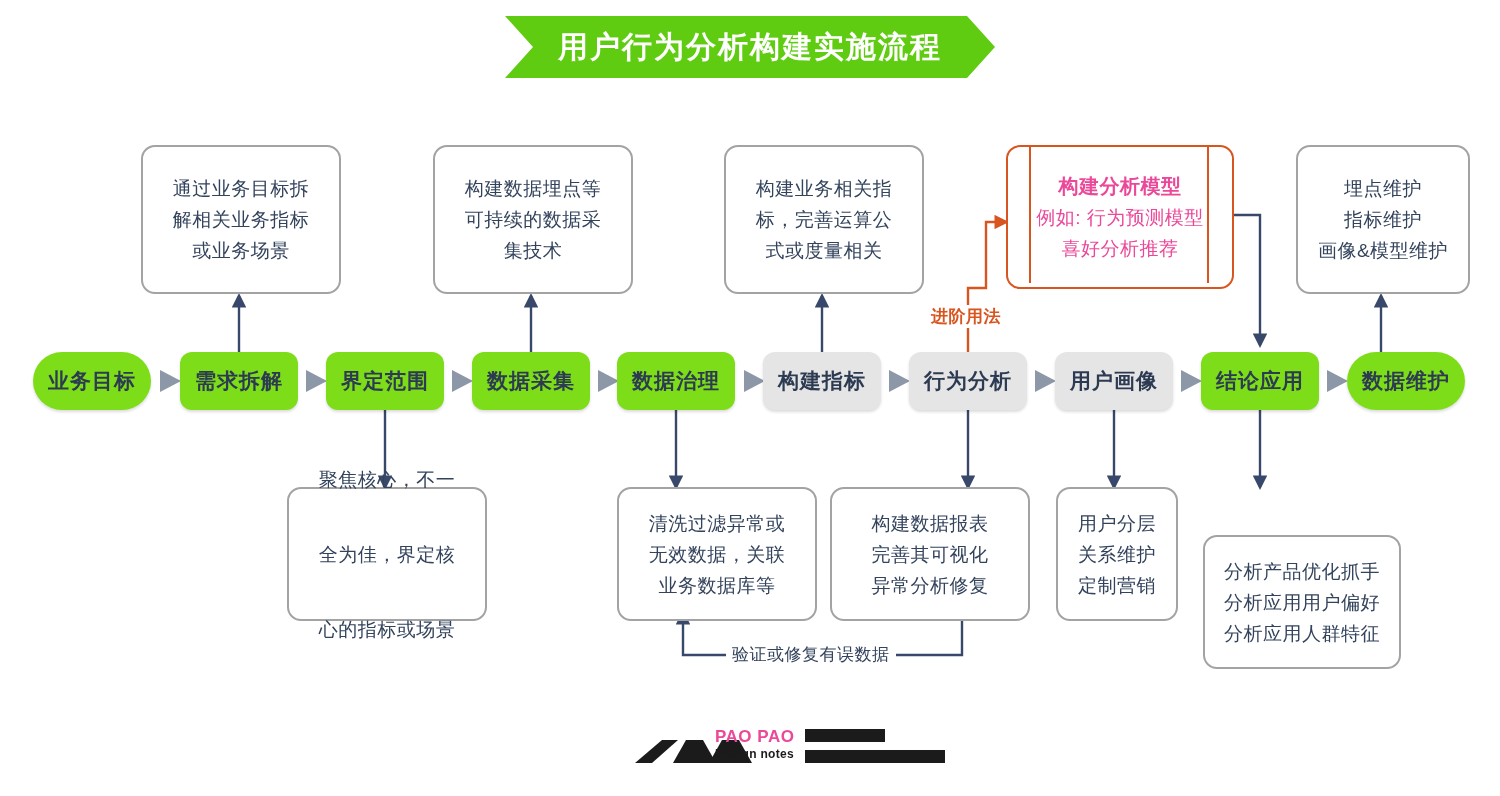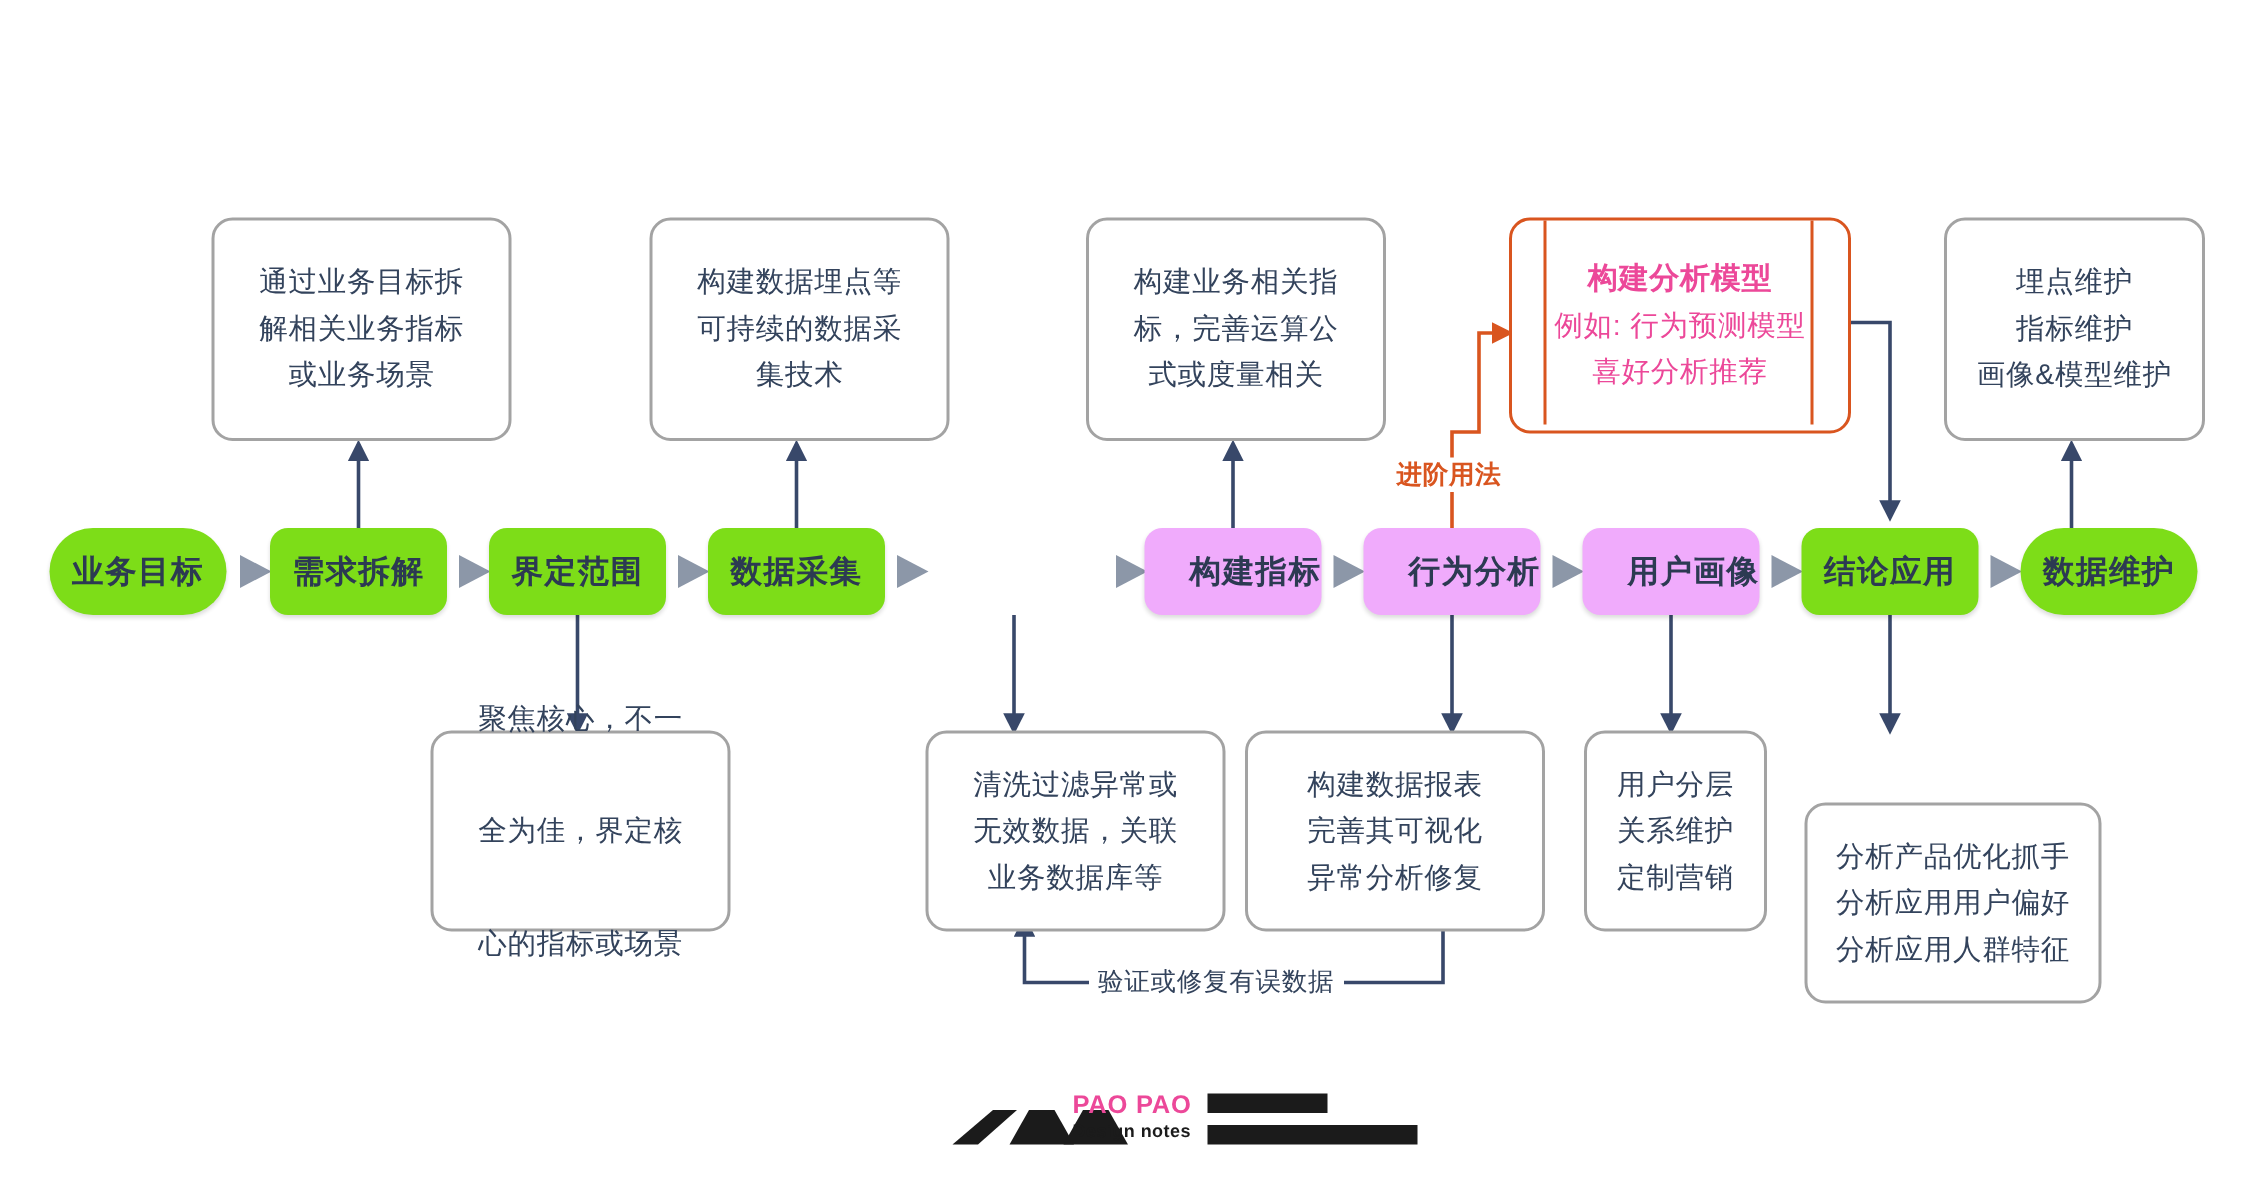--- a/index.html
+++ b/index.html
@@ -24,21 +24,21 @@
 
   
   .chip{
     position:absolute;height:58px;
     display:flex;align-items:center;justify-content:center;
     font-size:21px;font-weight:bold;color:#2c3a52;
     letter-spacing:1px;white-space:nowrap;
     box-shadow:0 2px 3px rgba(0,0,0,.14);
   }
   .chip.green{background:#7ddd18;}
-  .chip.peach{background:#f0abfc;justify-content:flex-end;}
+  .chip.peach{background:#e5e5e5;}
   .chip.rnd{border-radius:12px;}
   .chip.pill{border-radius:29px;}
 
   
   .note{
     position:absolute;border:2px solid #a3a3a3;border-radius:14px;
     background:#ffffff;
     display:flex;flex-direction:column;align-items:center;justify-content:center;
     font-size:19px;line-height:31px;color:#33435c;letter-spacing:.5px;
     text-align:center;white-space:nowrap;
@@ -72,20 +72,23 @@
     font-size:12px;font-weight:bold;color:#1b1b1b;letter-spacing:.3px;
   }
   #footer-logo .bar1{position:absolute;left:190px;top:4px;width:80px;height:13px;background:#1b1b1b;}
   #footer-logo .bar2{position:absolute;left:190px;top:25px;width:140px;height:13px;background:#1b1b1b;}
 </style>
 </head>
 <body>
 
 <div class="stage">
 
+  <div id="title-ribbon">
+    <span class="ttl">用户行为分析构建实施流程</span>
+  </div>
 
   <svg id="connectors" viewBox="0 0 1500 796" xmlns="http://www.w3.org/2000/svg">
     <defs>
       <marker id="navy-arrow" viewBox="0 0 10 10" refX="8" refY="5" markerWidth="6" markerHeight="6" orient="auto-start-reverse">
         <path d="M 0 0 L 10 5 L 0 10 z" fill="#38486a"></path>
       </marker>
       <marker id="orange-arrow" viewBox="0 0 10 10" refX="8" refY="5" markerWidth="6" markerHeight="6" orient="auto-start-reverse">
         <path d="M 0 0 L 10 5 L 0 10 z" fill="#d9551f"></path>
       </marker>
     </defs>
@@ -136,20 +139,23 @@
   </div>
   <div class="chip green rnd" style="left:180px;top:352px;width:118px;">
     <span>需求拆解</span>
   </div>
   <div class="chip green rnd" style="left:326px;top:352px;width:118px;">
     <span>界定范围</span>
   </div>
   <div class="chip green rnd" style="left:472px;top:352px;width:118px;">
     <span>数据采集</span>
   </div>
+  <div class="chip green rnd" style="left:617px;top:352px;width:118px;">
+    <span>数据治理</span>
+  </div>
   <div class="chip peach rnd" style="left:763px;top:352px;width:118px;">
     <span>构建指标</span>
   </div>
   <div class="chip peach rnd" style="left:909px;top:352px;width:118px;">
     <span>行为分析</span>
   </div>
   <div class="chip peach rnd" style="left:1055px;top:352px;width:118px;">
     <span>用户画像</span>
   </div>
   <div class="chip green rnd" style="left:1201px;top:352px;width:118px;">

